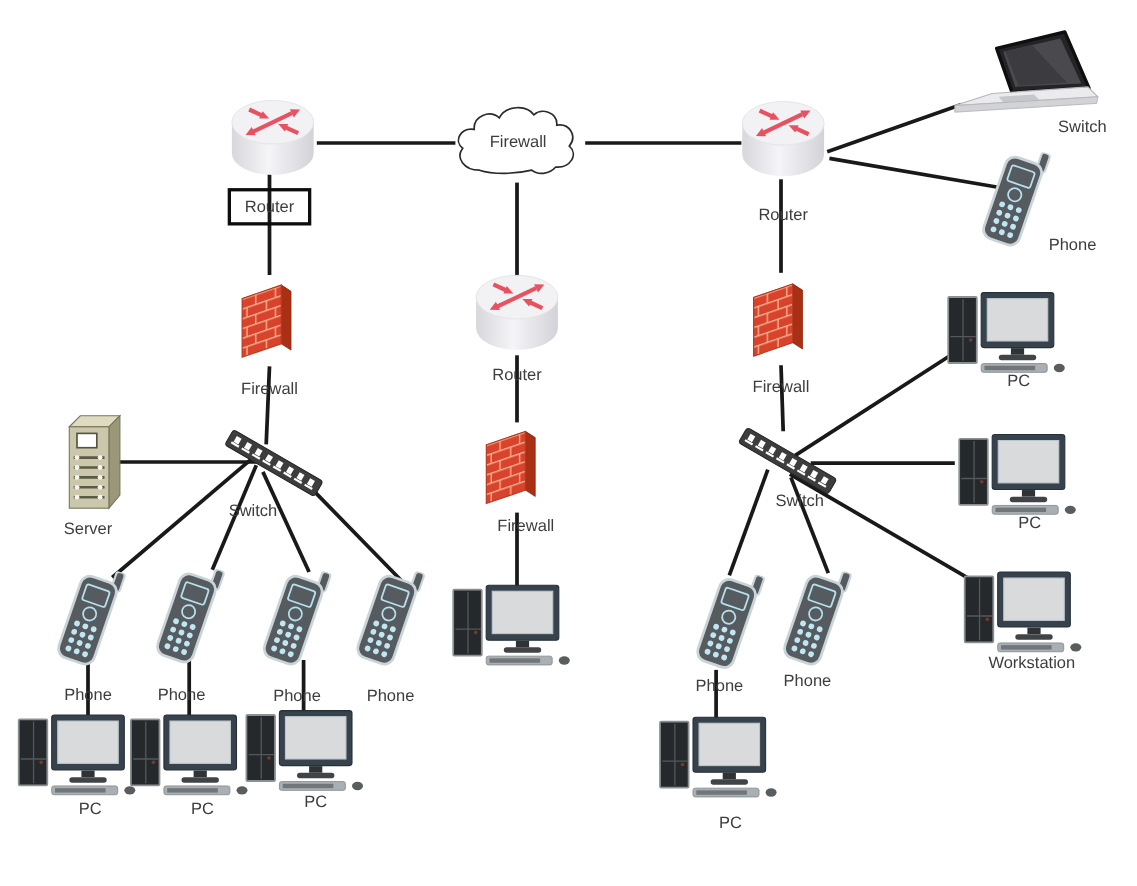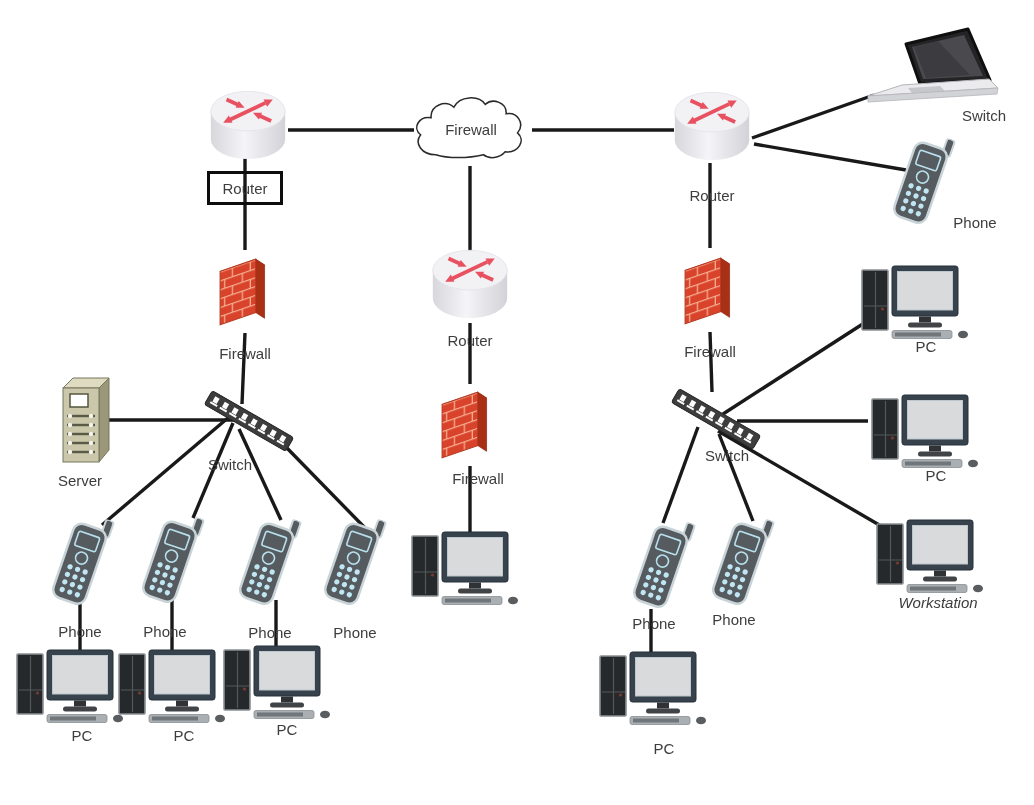--- a/index.html
+++ b/index.html
@@ -351,21 +351,21 @@
         <use href="#sym-pc"></use>
       </svg>
     <div class="lbl" style="left:66px; top:74px;">PC</div>
   </div>
   <div class="node" style="left:870px; top:393px;">
     <svg class="icon" width="112" height="82">
         <use href="#sym-pc"></use>
       </svg>
     <div class="lbl" style="left:66px; top:74px;">PC</div>
   </div>
-  <div class="node" style="left:875px; top:518px;font-style:italic;">
+  <div class="node" style="left:875px; top:518px;">
     <svg class="icon" width="112" height="82">
         <use href="#sym-pc"></use>
       </svg>
     <div class="lbl" style="left:63px; top:76px;">Workstation</div>
   </div>
 
   <div class="node" style="left:598px; top:650px;">
     <svg class="icon" width="112" height="82">
         <use href="#sym-pc"></use>
       </svg>

